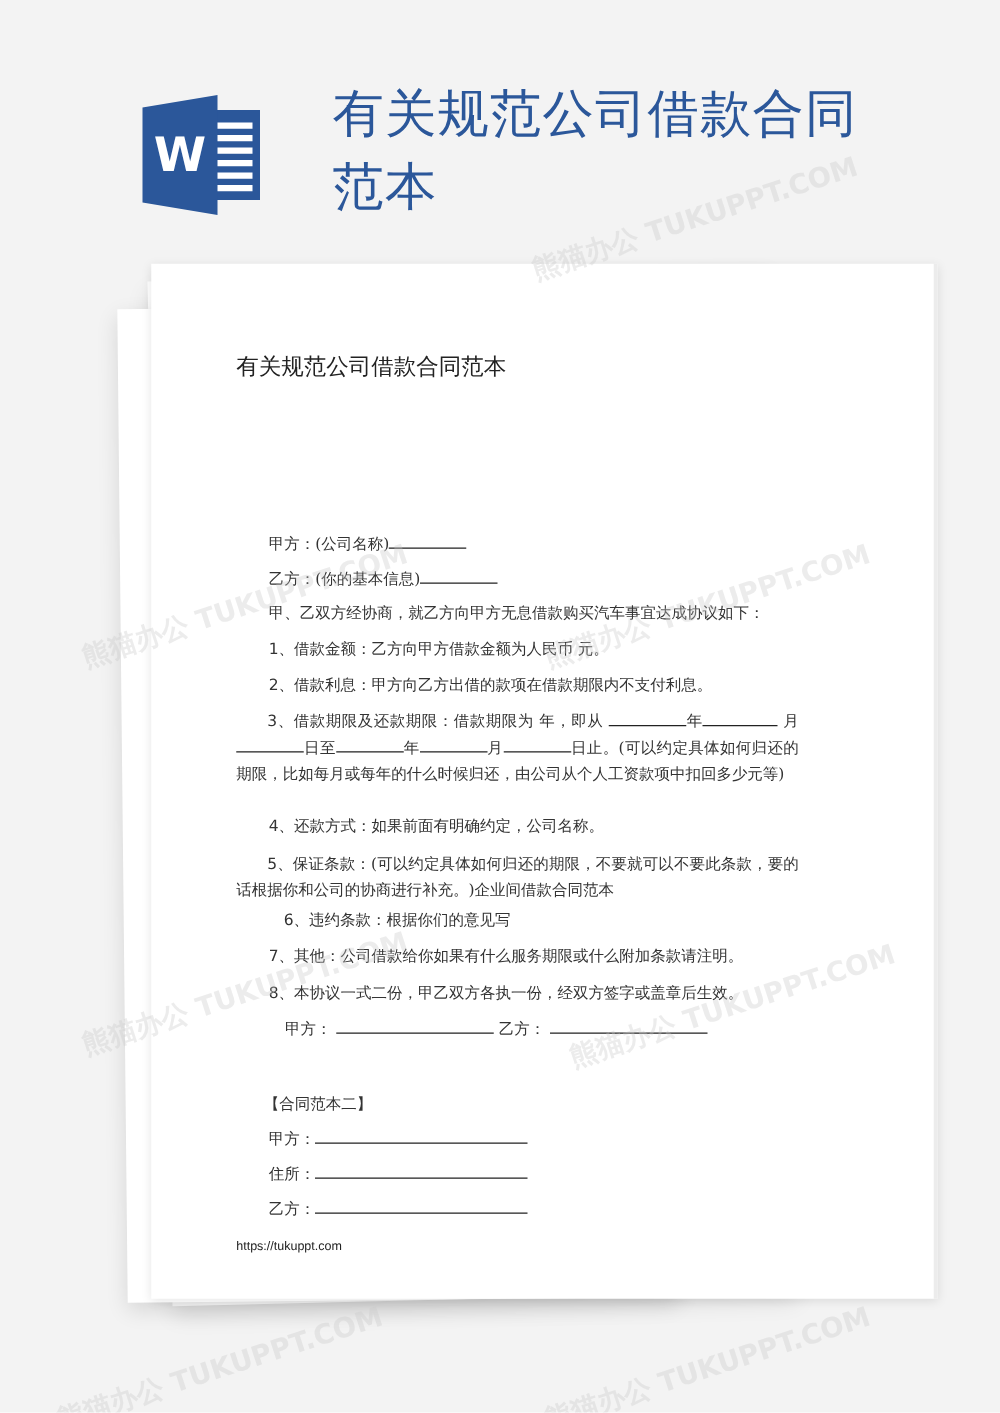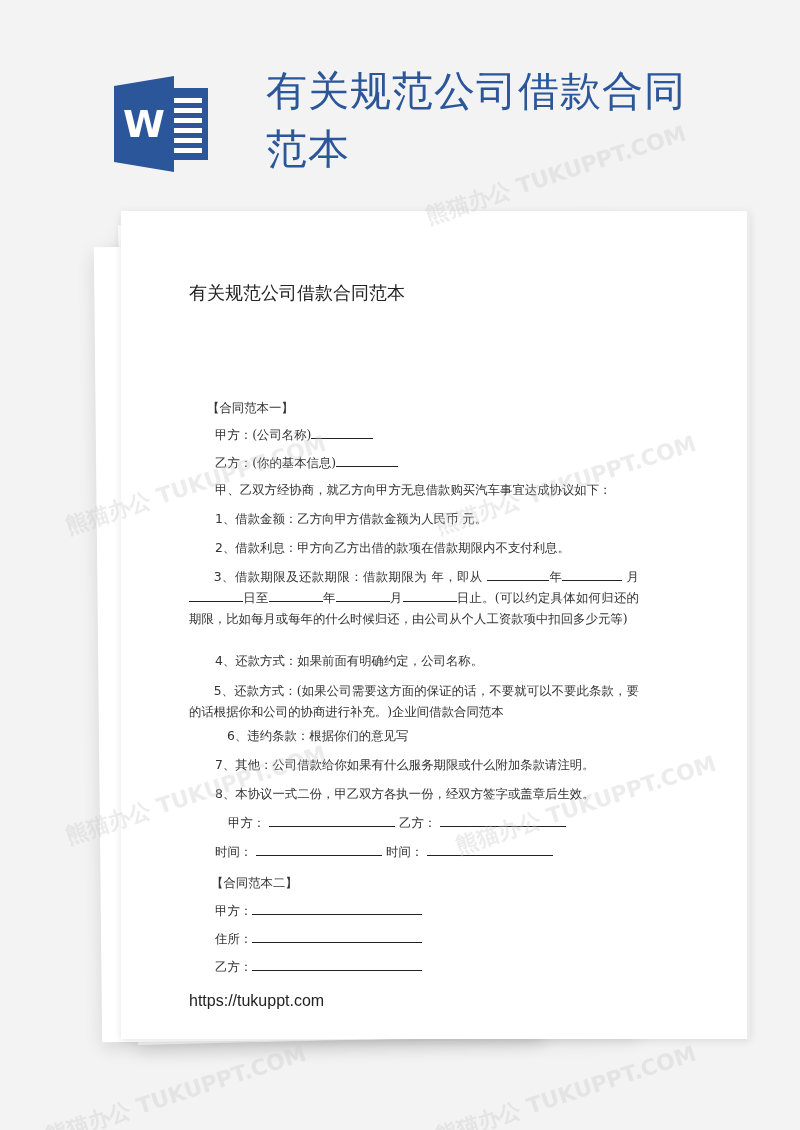--- a/index.html
+++ b/index.html
@@ -41,21 +41,21 @@
       font-family: "DejaVu Sans", "Liberation Sans", sans-serif;
     }
     .line {
       position: absolute; left: 68px; width: 450px; font-size: 12.4px; line-height: 21px;
       color: #333; white-space: nowrap;
     }
     .para { white-space: normal; text-align: justify; text-indent: 2em; }
     .num { font-family: "DejaVu Sans", "Liberation Sans", sans-serif; }
     .blank { display: inline-block; border-bottom: 1.5px solid #222; height: 12px; vertical-align: baseline; }
     .footer-url {
-      position: absolute; left: 68px; top: 781px; font-size: 16px; color: #222;
+      position: absolute; left: 68px; top: 781px; font-size: 10px; color: #222;
       font-family: "Liberation Sans", "DejaVu Sans", sans-serif;
     }
   </style>
 </head>
 <body>
 
 <div class="header">
   <div class="word-icon">
     <svg width="100" height="100" viewBox="0 0 100 100">
       <rect x="40" y="14" width="56" height="72" fill="#2b579a"></rect>
@@ -74,21 +74,20 @@
   <div class="header-title">有关规范公司借款合同范本</div>
 </div>
 
 <div class="page-back2"></div>
 <div class="page-back"></div>
 
 <div class="page">
   <div class="doc-title">有关规范公司借款合同范本</div>
 
 
-  <div class="line" style="top:186px; left:86px;">【合同范本一】</div>
 
   <div class="line" style="top:213px; left:94px;">
     <span>甲方：(公司名称)</span><span class="blank" style="width:62px;"></span>
   </div>
 
   <div class="line" style="top:241px; left:94px;">
     <span>乙方：(你的基本信息)</span><span class="blank" style="width:62px;"></span>
   </div>
 
   <div class="line" style="top:268px; left:94px;">甲、乙双方经协商，就乙方向甲方无息借款购买汽车事宜达成协议如下：</div>
@@ -105,21 +104,21 @@
     <span class="num">3</span><span>、借款期限及还款期限：借款期限为 年，即从</span>
     <span class="blank" style="width:62px;"></span><span>年</span><span class="blank" style="width:60px;"></span>
     <span>月</span><span class="blank" style="width:54px;"></span><span>日至</span><span class="blank" style="width:54px;"></span><span>年</span><span class="blank" style="width:54px;"></span><span>月</span><span class="blank" style="width:54px;"></span><span>日止。(可以约定具体如何归还的期限，比如每月或每年的什么时候归还，由公司从个人工资款项中扣回多少元等)</span>
   </div>
 
   <div class="line" style="top:439px; left:94px;">
     <span class="num">4</span><span>、还款方式：如果前面有明确约定，公司名称。</span>
   </div>
 
   <div class="line para" style="top:469px;">
-    <span class="num">5</span><span>、还款方式：(如果公司需要这方面的保证的话，不要就可以不要此条款，要的话根据你和公司的协商进行补充。)企业间借款合同范本</span>
+    <span class="num">5</span><span>、保证条款：(可以约定具体如何归还的期限，不要就可以不要此条款，要的话根据你和公司的协商进行补充。)企业间借款合同范本</span>
   </div>
 
   <div class="line" style="top:514px; left:94px;margin-left:12px;">
     <span class="num">6</span><span>、违约条款：根据你们的意见写</span>
   </div>
 
   <div class="line" style="top:543px; left:94px;">
     <span class="num">7</span><span>、其他：公司借款给你如果有什么服务期限或什么附加条款请注明。</span>
   </div>
 
@@ -127,26 +126,20 @@
     <span class="num">8</span><span>、本协议一式二份，甲乙双方各执一份，经双方签字或盖章后生效。</span>
   </div>
 
   <div class="line" style="top:601px; left:107px;">
     <span>甲方：</span>
     <span class="blank" style="width:126px;"></span>
     <span>乙方：</span>
     <span class="blank" style="width:126px;"></span>
   </div>
 
-  <div class="line" style="top:630px; left:94px;">
-    <span>时间：</span>
-    <span class="blank" style="width:126px;"></span>
-    <span>时间：</span>
-    <span class="blank" style="width:126px;"></span>
-  </div>
 
   <div class="line" style="top:661px; left:90px;">【合同范本二】</div>
 
   <div class="line" style="top:689px; left:94px;">
     <span>甲方：</span><span class="blank" style="width:170px;"></span>
   </div>
   <div class="line" style="top:717px; left:94px;">
     <span>住所：</span><span class="blank" style="width:170px;"></span>
   </div>
   <div class="line" style="top:745px; left:94px;">

